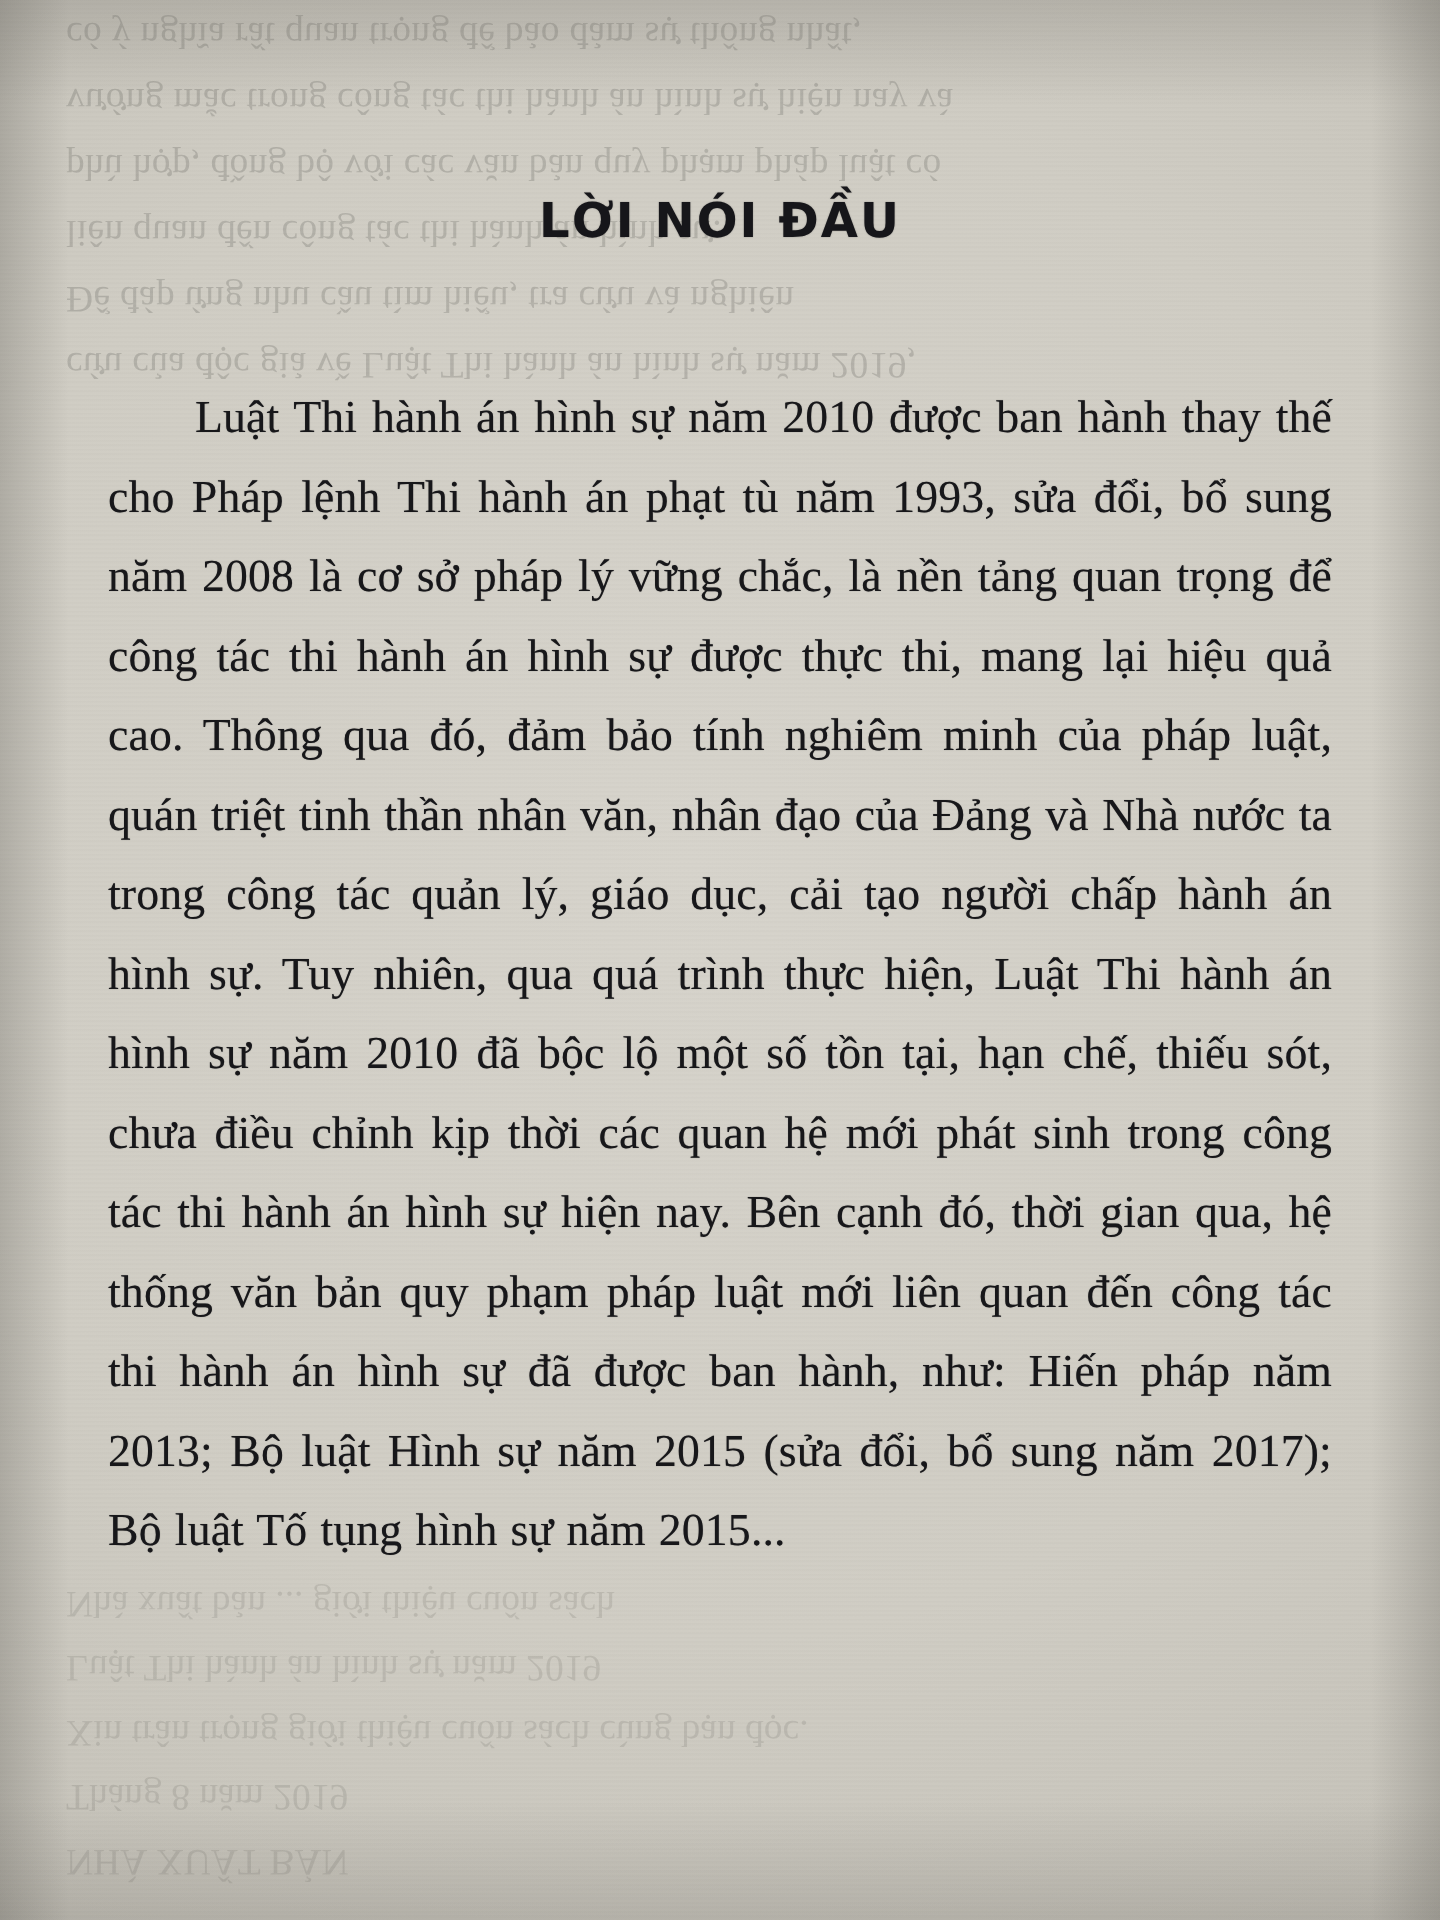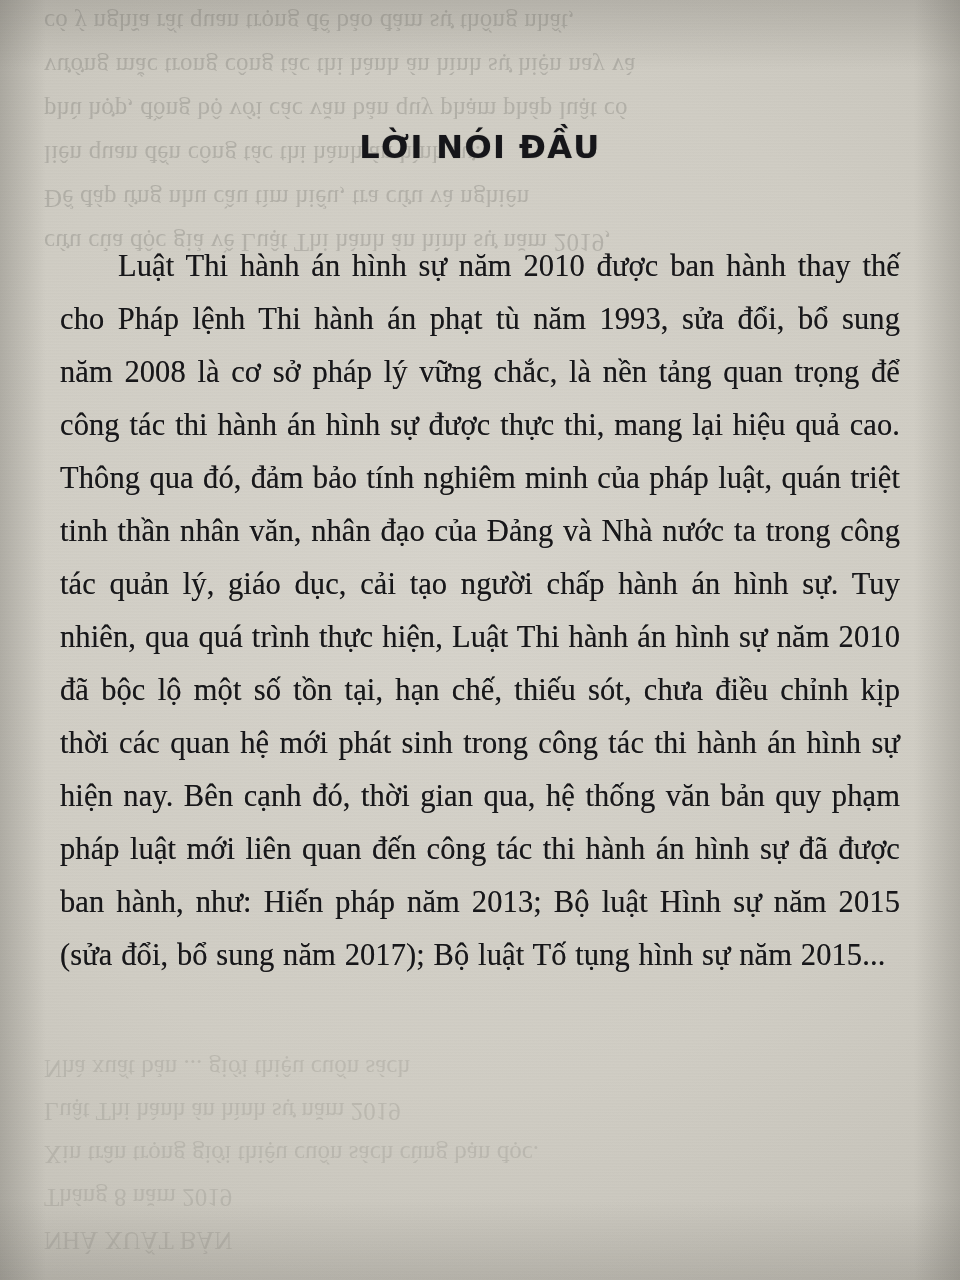--- a/index.html
+++ b/index.html
@@ -87,21 +87,21 @@
     text-align: center;
     font-family: "DejaVu Sans", sans-serif;
     font-weight: bold;
     font-size: 32px;
     letter-spacing: 1.4px;
     color: #16161a;
     text-shadow: 0 0 1px rgba(0,0,0,0.35);
   }
 
   .body-text {
-    margin: 0;
+    margin: 12px;
     padding-top: 74px;
   }
   .para {
     margin: 0 0 6px 0;
     text-indent: 58px;
     text-align: justify;
     font-size: 30.5px;
     line-height: 53px;
     color: #17171a;
     letter-spacing: 0.1px;

